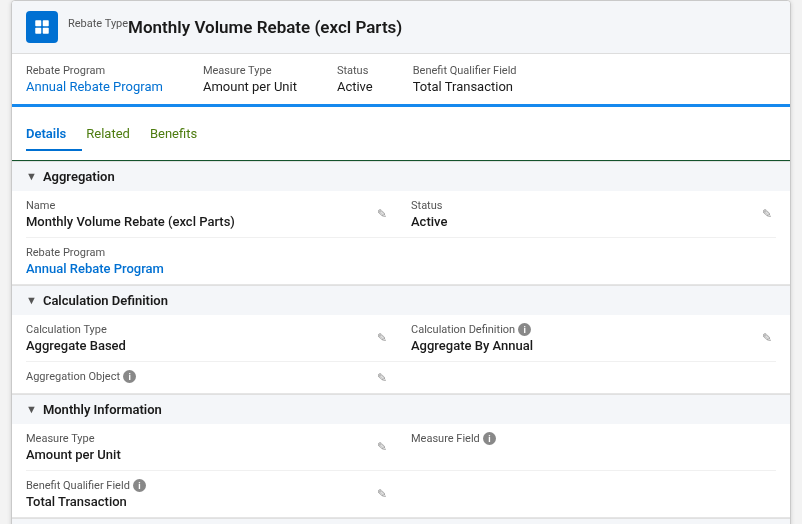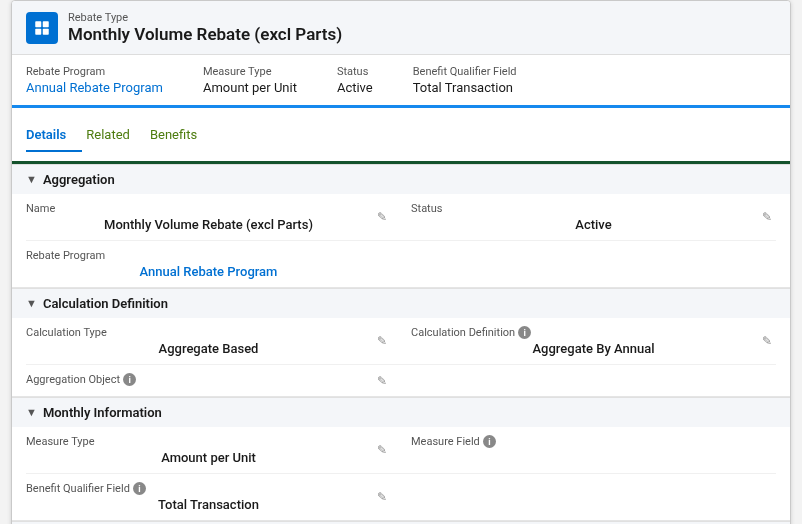--- a/index.html
+++ b/index.html
@@ -38,21 +38,21 @@
       margin-right: 10px;
       flex-shrink: 0;
     }
     .header-icon svg {
       width: 18px;
       height: 18px;
       fill: #fff;
     }
     .header-text {
       display: flex;
-      flex-direction: column;
+      flex-direction: row;
     }
     .header-label {
       font-size: 11px;
       color: #555;
     }
     .header-title {
       font-size: 17px;
       font-weight: 600;
       color: #1a1a1a;
     }
@@ -79,21 +79,21 @@
     }
     .meta-value.link {
       color: #0070d2;
       text-decoration: none;
       cursor: pointer;
     }
     .tabs {
       background: #fff;
       display: flex;
       padding: 9px 14px;
-      border-bottom: 3px solid #14532d;
+      border-bottom: 1px solid #14532d;
     }
     .tab {
       padding: 10px 16px 8px 0;
       margin-right: 4px;
       font-size: 13px;
       color: #4d7c0f;
       cursor: pointer;
       border-bottom: 2px solid transparent;
     }
     .tab.active {
@@ -123,21 +123,20 @@
       font-size: 11px;
       color: #555;
     }
     .section-body {
       padding: 0 14px;
       background: #fff;
     }
     .field-row {
       display: flex;
       border-bottom: 1px solid #f0f0f0;
-      text-align: center;
     }
     .field-row:last-child {
       border-bottom: none;
     }
     .field {
       flex: 1;
       padding: 8px 0;
       position: relative;
     }
     .field + .field {

